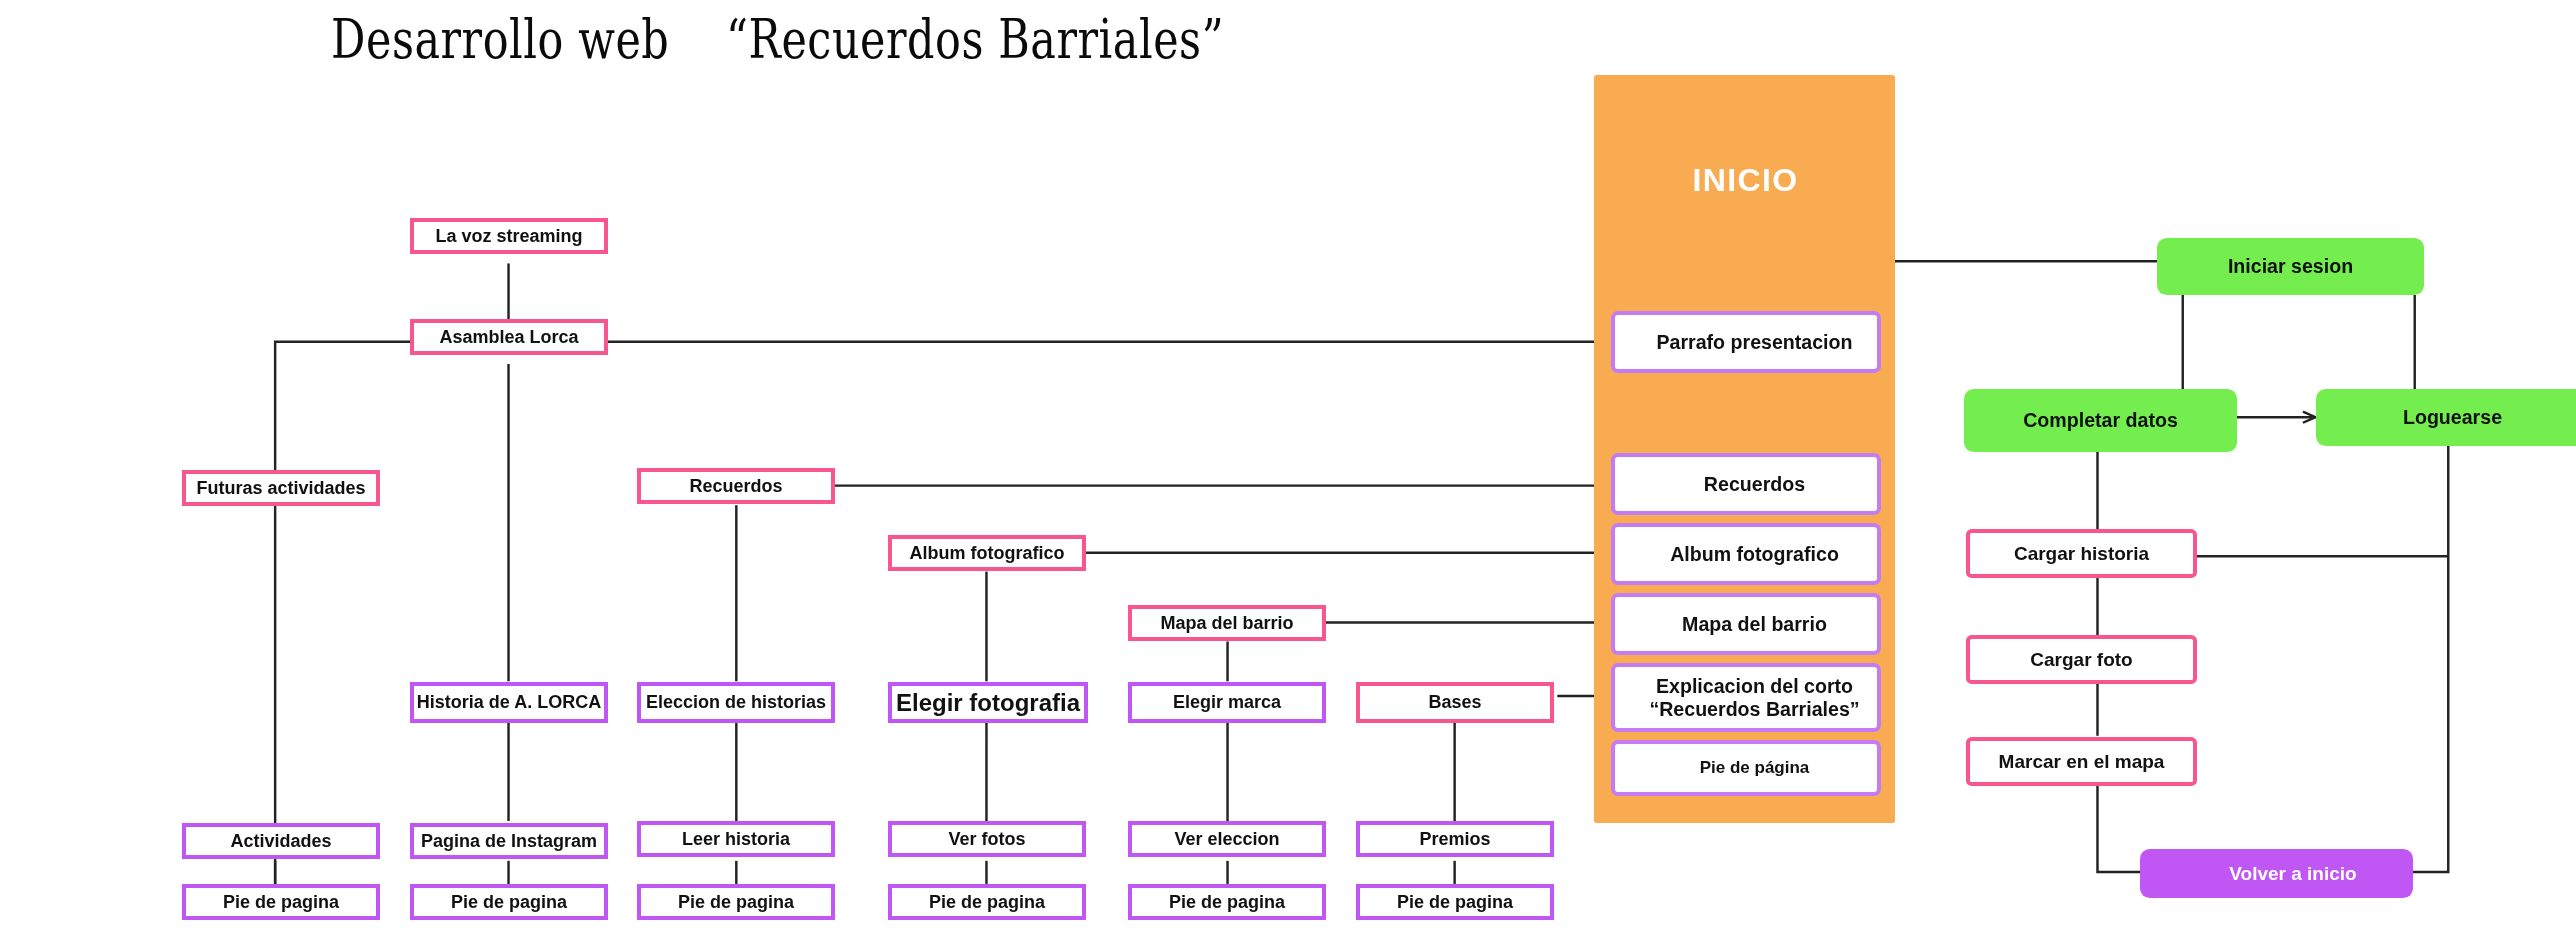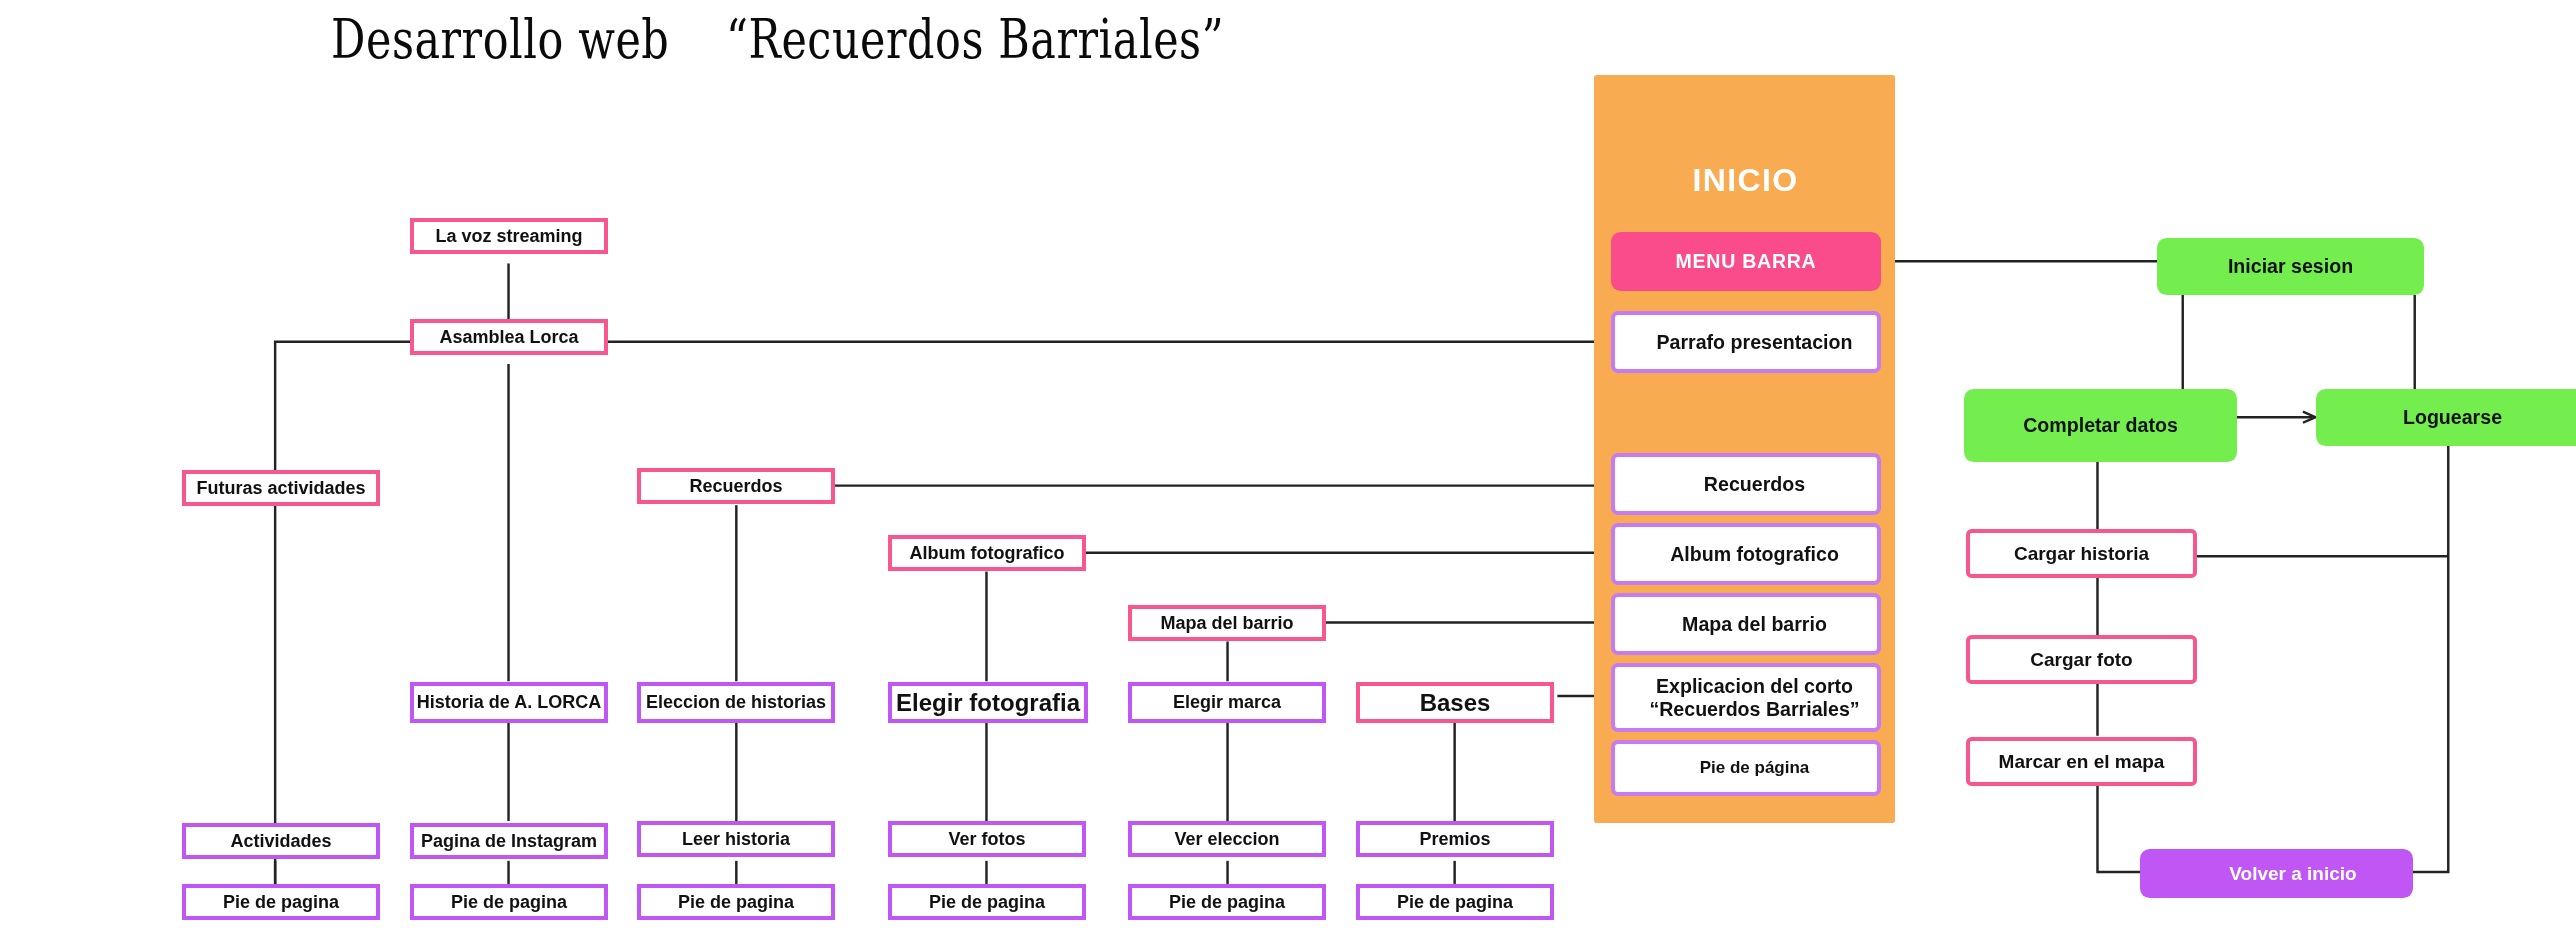--- a/index.html
+++ b/index.html
@@ -121,21 +121,20 @@
     <line x1="2938" y1="977" x2="2938" y2="1053"></line>
     <polyline points="2938,1105 2938,1248 3035,1248"></polyline>
 
     <polyline points="3440,637 3440,1248 3380,1248"></polyline>
   </svg>
 
   <div class="panel" style="left:1550px; top:75px; width:301px; height:748px;"></div>
 
   <div class="panel-title" style="left:1566px; top:149px; width:271px; height:63px; font-size:32px;">INICIO</div>
 
-  <div class="node pinkfill" style="left:1567px; top:232px; width:270px; height:59px; font-size:19.6px;">MENU BARRA</div>
 
   <div class="node whitecard" style="left:1567px; top:311px; width:270px; height:62px; font-size:19.6px;">Parrafo presentacion</div>
 
   <div class="node whitecard" style="left:1567px; top:453px; width:270px; height:62px; font-size:19.6px;">Recuerdos</div>
 
   <div class="node whitecard" style="left:1567px; top:523px; width:270px; height:62px; font-size:19.6px;">Album fotografico</div>
 
   <div class="node whitecard" style="left:1567px; top:593px; width:270px; height:62px; font-size:19.6px;">Mapa del barrio</div>
 
   <div class="node whitecard" style="left:1567px; top:740px; width:270px; height:56px; font-size:17px;">Pie de página</div>
@@ -152,39 +151,39 @@
   <div class="node pink" style="left:593px; top:468px; width:198px; height:36px; font-size:18px;">Recuerdos</div>
 
   <div class="node pink" style="left:844px; top:535px; width:198px; height:36px; font-size:18px;">Album fotografico</div>
 
   <div class="node pink" style="left:1084px; top:605px; width:198px; height:36px; font-size:18px;">Mapa del barrio</div>
 
   <div class="node purple" style="left:366px; top:682px; width:198px; height:41px; font-size:18px;">Historia de A. LORCA</div>
   <div class="node purple" style="left:593px; top:682px; width:198px; height:41px; font-size:18px;">Eleccion de historias</div>
   <div class="node purple" style="left:844px; top:682px; width:200px; height:41px; font-size:24px;">Elegir fotografia</div>
   <div class="node purple" style="left:1084px; top:682px; width:198px; height:41px; font-size:18px;">Elegir marca</div>
-  <div class="node pink" style="left:1312px; top:682px; width:198px; height:41px; font-size:24px;">Bases</div>
+  <div class="node pink" style="left:1312px; top:682px; width:198px; height:41px; font-size:18px;">Bases</div>
 
   <div class="node purple" style="left:138px; top:823px; width:198px; height:36px; font-size:18px;">Actividades</div>
   <div class="node purple" style="left:366px; top:823px; width:198px; height:36px; font-size:18px;text-align:right;">Pagina de Instagram</div>
   <div class="node purple" style="left:593px; top:821px; width:198px; height:36px; font-size:18px;">Leer historia</div>
   <div class="node purple" style="left:844px; top:821px; width:198px; height:36px; font-size:18px;">Ver fotos</div>
   <div class="node purple" style="left:1084px; top:821px; width:198px; height:36px; font-size:18px;">Ver eleccion</div>
   <div class="node purple" style="left:1312px; top:821px; width:198px; height:36px; font-size:18px;">Premios</div>
 
   <div class="node purple" style="left:138px; top:884px; width:198px; height:36px; font-size:18px;">Pie de pagina</div>
   <div class="node purple" style="left:366px; top:884px; width:198px; height:36px; font-size:18px;">Pie de pagina</div>
   <div class="node purple" style="left:593px; top:884px; width:198px; height:36px; font-size:18px;">Pie de pagina</div>
   <div class="node purple" style="left:844px; top:884px; width:198px; height:36px; font-size:18px;">Pie de pagina</div>
   <div class="node purple" style="left:1084px; top:884px; width:198px; height:36px; font-size:18px;">Pie de pagina</div>
   <div class="node purple" style="left:1312px; top:884px; width:198px; height:36px; font-size:18px;">Pie de pagina</div>
 
   <div class="node green" style="left:2113px; top:238px; width:267px; height:57px; font-size:19.6px;">Iniciar sesion</div>
 
-  <div class="node green" style="left:1920px; top:389px; width:273px; height:73px; font-size:19.6px;">Completar datos</div>
+  <div class="node green" style="left:1920px; top:389px; width:273px; height:63px; font-size:19.6px;">Completar datos</div>
 
   <div class="node green" style="left:2272px; top:389px; width:273px; height:57px; font-size:19.6px;">Loguearse</div>
 
   <div class="node pink" style="left:1922px; top:529px; width:231px; height:49px; font-size:19px; border-radius:5.6px;">Cargar historia</div>
 
   <div class="node pink" style="left:1922px; top:635px; width:231px; height:49px; font-size:19px; border-radius:5.6px;">Cargar foto</div>
 
   <div class="node pink" style="left:1922px; top:737px; width:231px; height:49px; font-size:19px; border-radius:5.6px;">Marcar en el mapa</div>
 
   <div class="node violetfill" style="left:2096px; top:849px; width:273px; height:49px; font-size:19px;">Volver a inicio</div>

